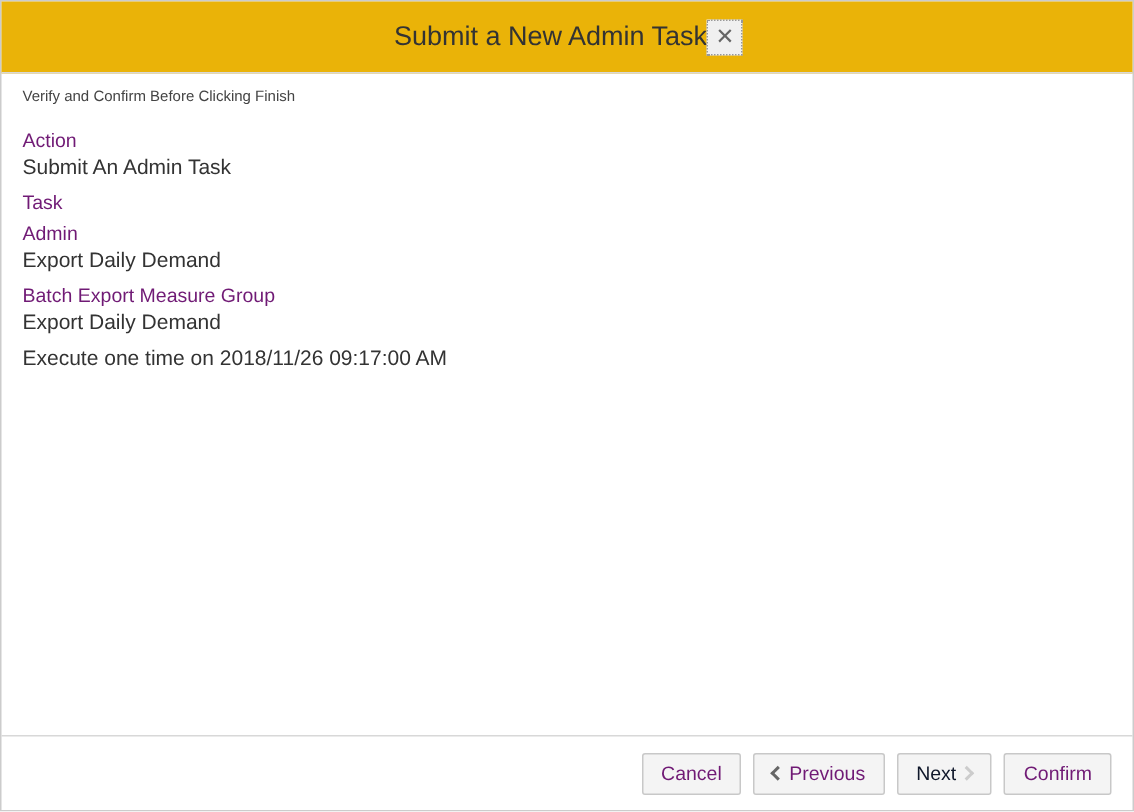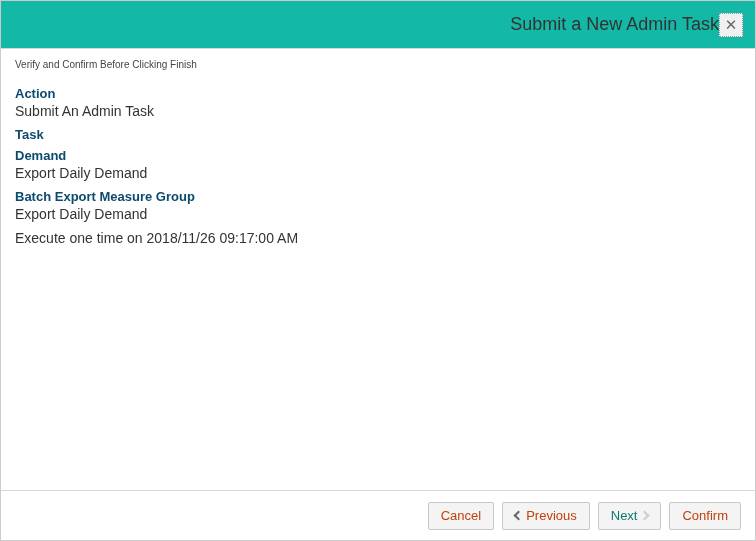--- a/index.html
+++ b/index.html
@@ -15,26 +15,26 @@
     }
     .dialog {
       width: 756px;
       height: 541px;
       border: 1px solid #ccc;
       display: flex;
       flex-direction: column;
       background: #fff;
     }
     .dialog-header {
-      background: #14b8a6;
+      background: #eab308;
       border-bottom: 1px solid #d8d8d8;
       padding: 10px 12px 10px 14px;
       display: flex;
       align-items: center;
-      justify-content: flex-end;
+      justify-content: center;
       height: 48px;
     }
     .dialog-title {
       font-size: 18px;
       font-weight: normal;
       color: #333;
     }
     .close-btn {
       width: 24px;
       height: 24px;
@@ -52,22 +52,22 @@
       padding: 10px 14px 8px 14px;
       color: #444;
       font-size: 10px;
     }
     .content {
       flex: 1;
       padding: 8px 14px;
       overflow: auto;
     }
     .field-label {
-      font-weight: bold;
-      color: #0c4a6e;
+      font-weight: normal;
+      color: #701a75;
       font-size: 13px;
       margin-top: 6px;
       margin-bottom: 2px;
     }
     .field-label:first-child {
       margin-top: 0;
     }
     .field-value {
       color: #333;
       font-size: 14px;
@@ -78,32 +78,32 @@
       padding: 10px 14px;
       display: flex;
       justify-content: flex-end;
       gap: 8px;
       align-items: center;
       height: 50px;
     }
     .btn {
       background: #f4f4f4;
       border: 1px solid #c8c8c8;
-      color: #c2410c;
+      color: #701a75;
       font-size: 13px;
       height: 28px;
       padding: 0 12px;
       cursor: pointer;
       display: inline-flex;
       align-items: center;
       gap: 4px;
       border-radius: 2px;
     }
     .btn.disabled {
-      color: #0f766e;
+      color: #0f172a;
       cursor: default;
       background: #f4f4f4;
     }
     .btn.disabled .chev {
       border-color: #ccc;
     }
     .chev {
       display: inline-block;
       width: 7px;
       height: 7px;
@@ -129,21 +129,21 @@
   </div>
 
   <div class="subheader">Verify and Confirm Before Clicking Finish</div>
 
   <div class="content">
     <div class="field-label">Action</div>
     <div class="field-value">Submit An Admin Task</div>
 
     <div class="field-label">Task</div>
 
-    <div class="field-label">Demand</div>
+    <div class="field-label">Admin</div>
     <div class="field-value">Export Daily Demand</div>
 
     <div class="field-label">Batch Export Measure Group</div>
     <div class="field-value">Export Daily Demand</div>
 
     <div class="field-value">Execute one time on 2018/11/26 09:17:00 AM</div>
   </div>
 
   <div class="footer">
     <button class="btn">

